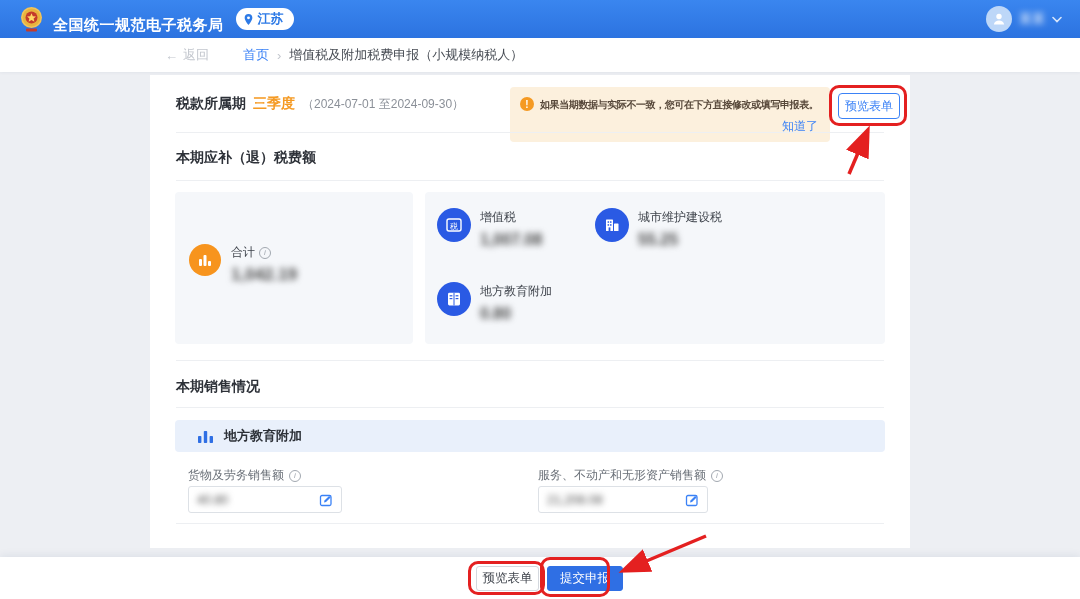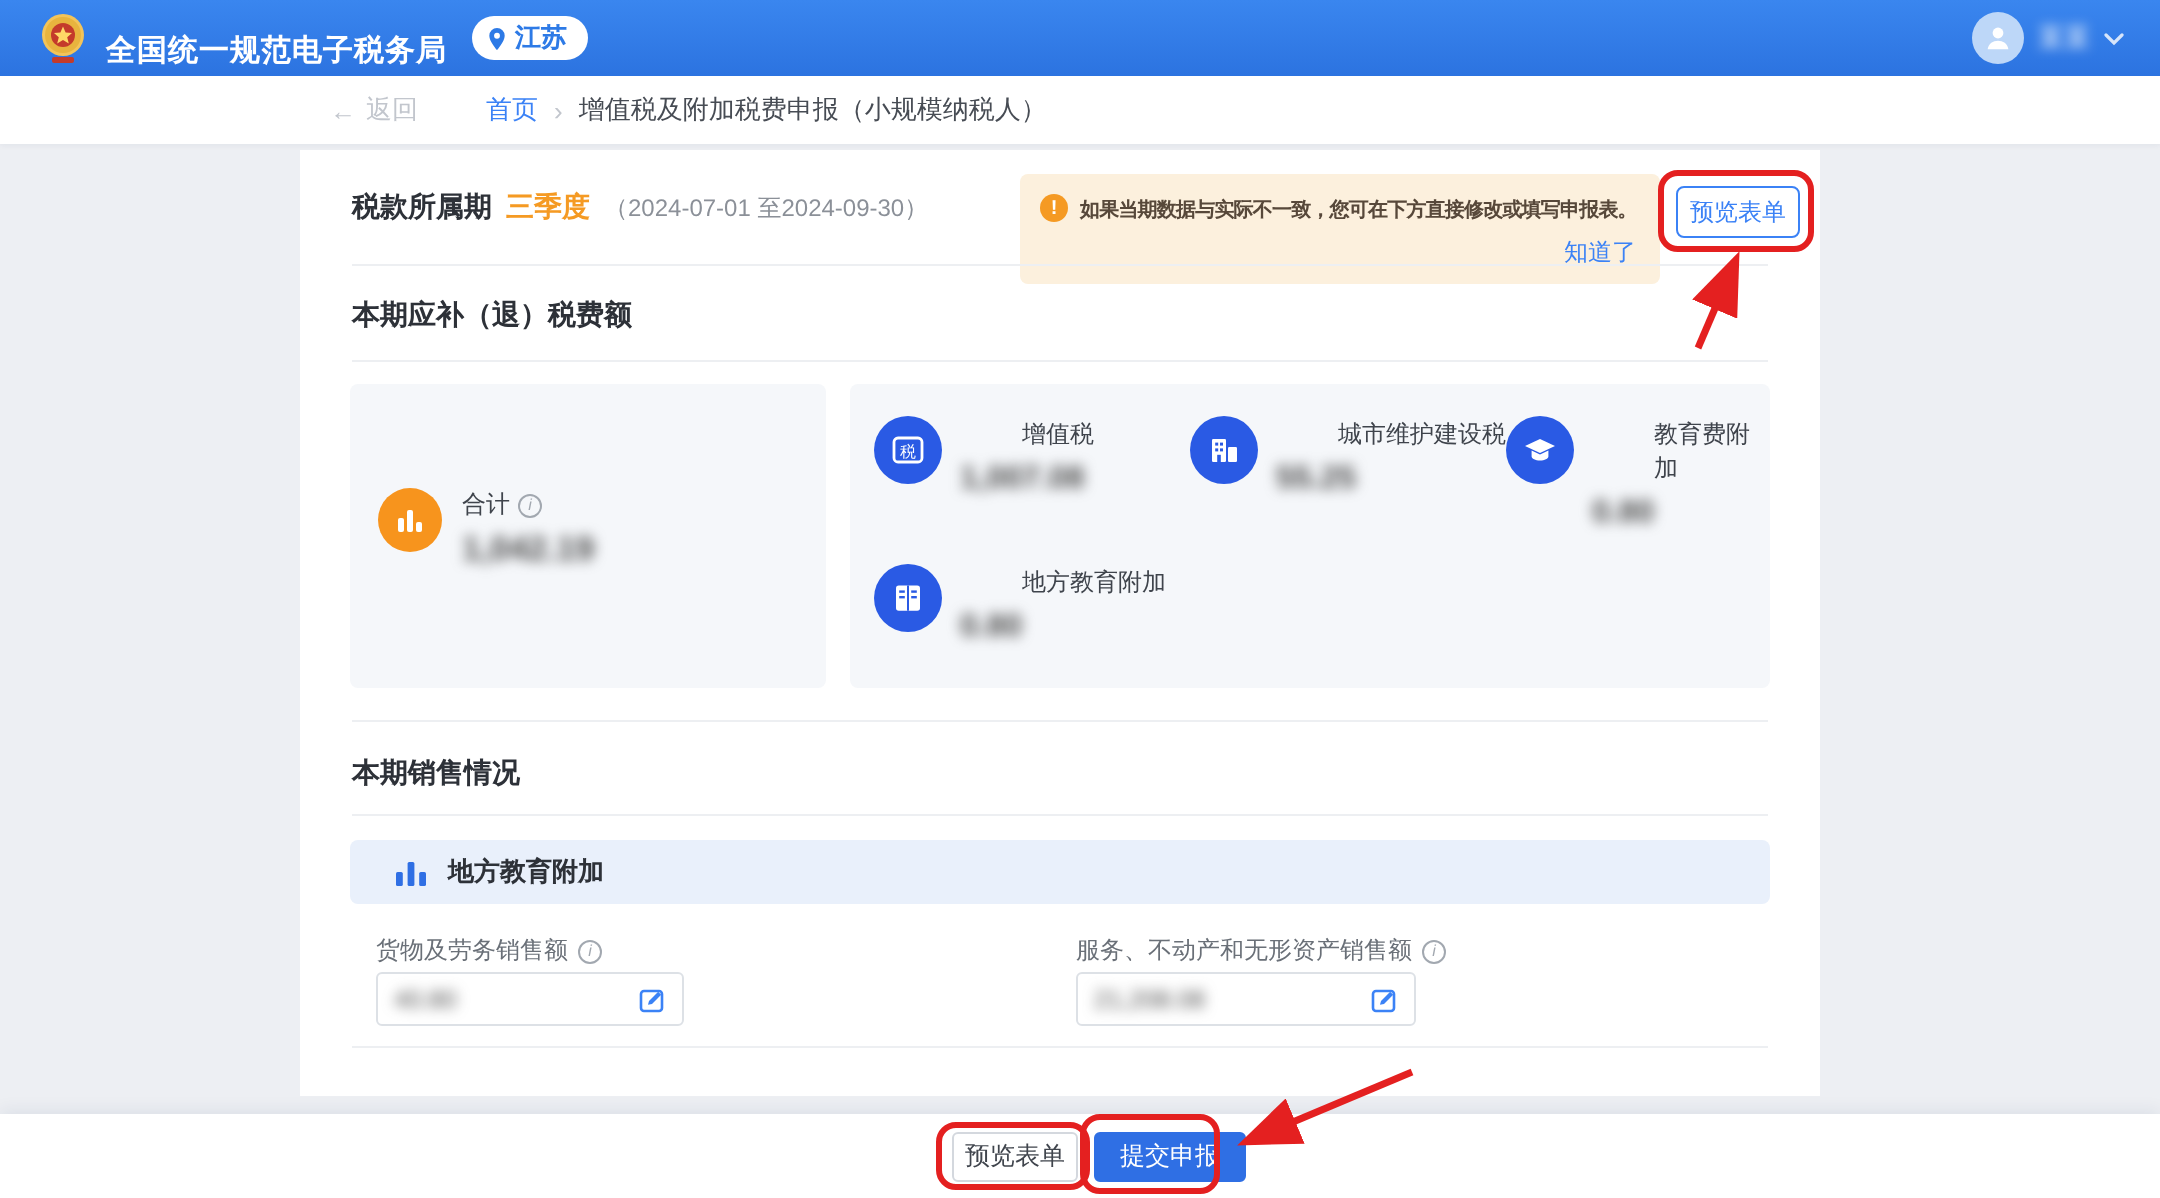--- a/index.html
+++ b/index.html
@@ -56,21 +56,21 @@
 
   .card { position:absolute; background:#f5f7fa; border-radius:4px; }
   .card-left  { left:25px;  top:117px; width:238px; height:152px; }
   .card-right { left:275px; top:117px; width:460px; height:152px; }
 
   .circle { border-radius:50%; display:flex; align-items:center; justify-content:center; flex:0 0 auto; }
   .circle.orange { background:#f7941d; width:32px; height:32px; }
   .circle.blue   { background:#2a5ae4; width:34px; height:34px; }
 
   .sum-item { position:absolute; display:flex; gap:9px; }
-  .sum-label { font-size:12px; color:#3f444c; margin-top:1px;margin-left:31px; }
+  .sum-label { font-size:12px; color:#3f444c; margin-top:1px; }
   .sum-value { font-size:16px; font-weight:bold; color:#4a4a4a; margin-top:5px; }
   .blurval { filter:blur(3.2px); }
 
   .total-item { position:absolute; left:14px; top:52px; display:flex; gap:10px;text-align:right; }
   .total-label { font-size:12px; color:#3f444c; display:flex; align-items:center; gap:4px; }
   .total-value { font-size:17px; font-weight:bold; color:#4a4a4a; margin-top:4px; }
 
   .info-ic { width:12px; height:12px; border-radius:50%; border:1px solid #a2a8b0; color:#a2a8b0;
              font-size:8px; font-style:italic; display:inline-flex; align-items:center;
              justify-content:center; cursor:pointer; }
@@ -214,32 +214,20 @@
             <rect x="7" y="8.2" width="1.5" height="1.5" fill="#2a5ae4"></rect>
             <rect x="5.6" y="11.4" width="1.8" height="3.6" fill="#2a5ae4"></rect>
           </svg>
         </span>
         <div>
           <div class="sum-label">城市维护建设税</div>
           <div class="sum-value blurval">55.25</div>
         </div>
       </div>
 
-      <div class="sum-item" style="left:328px;top:16px">
-        <span class="circle blue">
-          <svg width="20" height="20" viewBox="0 0 20 20">
-            <path d="M10 4.5 2.5 8 10 11.5 17.5 8z" fill="#fff"></path>
-            <path d="M5.8 10.3v2.9c0 1.1 1.9 2 4.2 2s4.2-.9 4.2-2v-2.9L10 12.3z" fill="#fff"></path>
-          </svg>
-        </span>
-        <div>
-          <div class="sum-label">教育费附加</div>
-          <div class="sum-value blurval">0.80</div>
-        </div>
-      </div>
 
       <div class="sum-item" style="left:12px;top:90px">
         <span class="circle blue">
           <svg width="18" height="18" viewBox="0 0 18 18">
             <rect x="3" y="2.8" width="12" height="12.6" rx="1.4" fill="#fff"></rect>
             <line x1="9" y1="2.8" x2="9" y2="15.4" stroke="#2a5ae4" stroke-width="1"></line>
             <rect x="4.6" y="5.2" width="2.8" height="1.2" fill="#2a5ae4"></rect>
             <rect x="4.6" y="8" width="2.8" height="1.2" fill="#2a5ae4"></rect>
             <rect x="10.6" y="5.2" width="2.8" height="1.2" fill="#2a5ae4"></rect>
             <rect x="10.6" y="8" width="2.8" height="1.2" fill="#2a5ae4"></rect>

